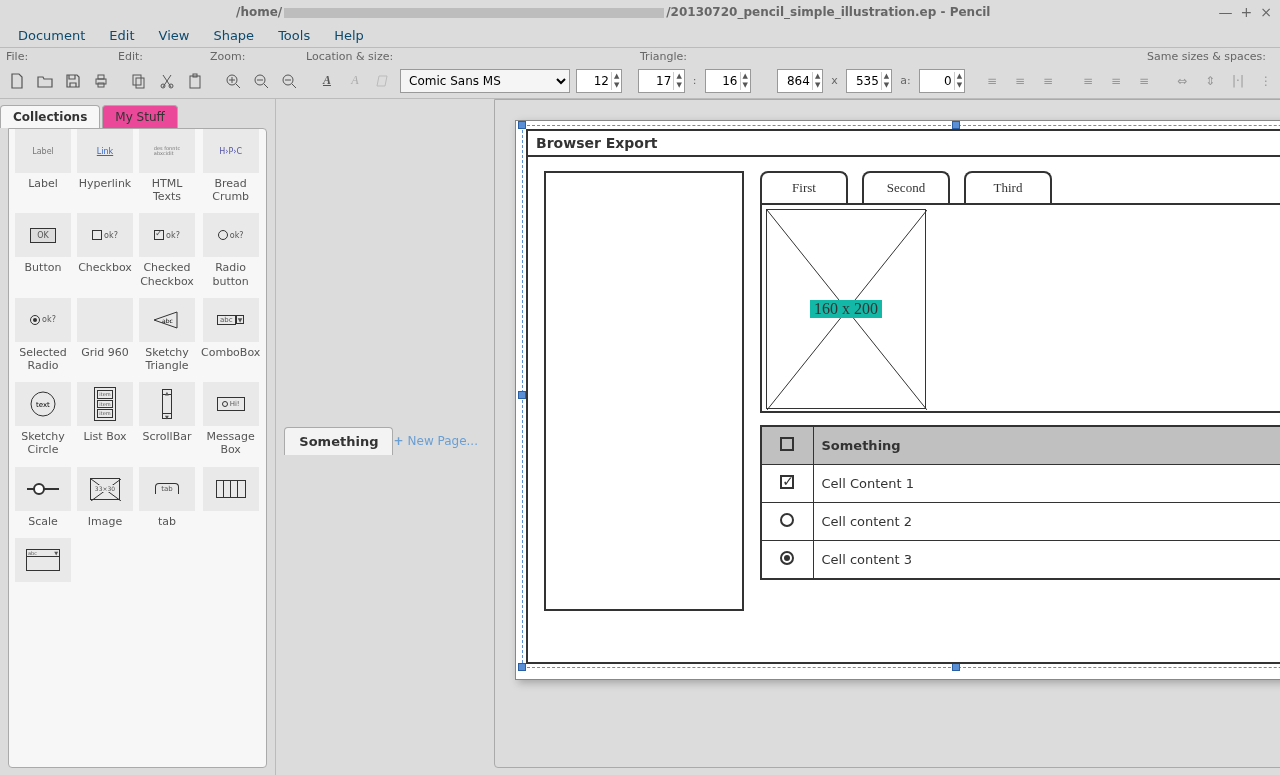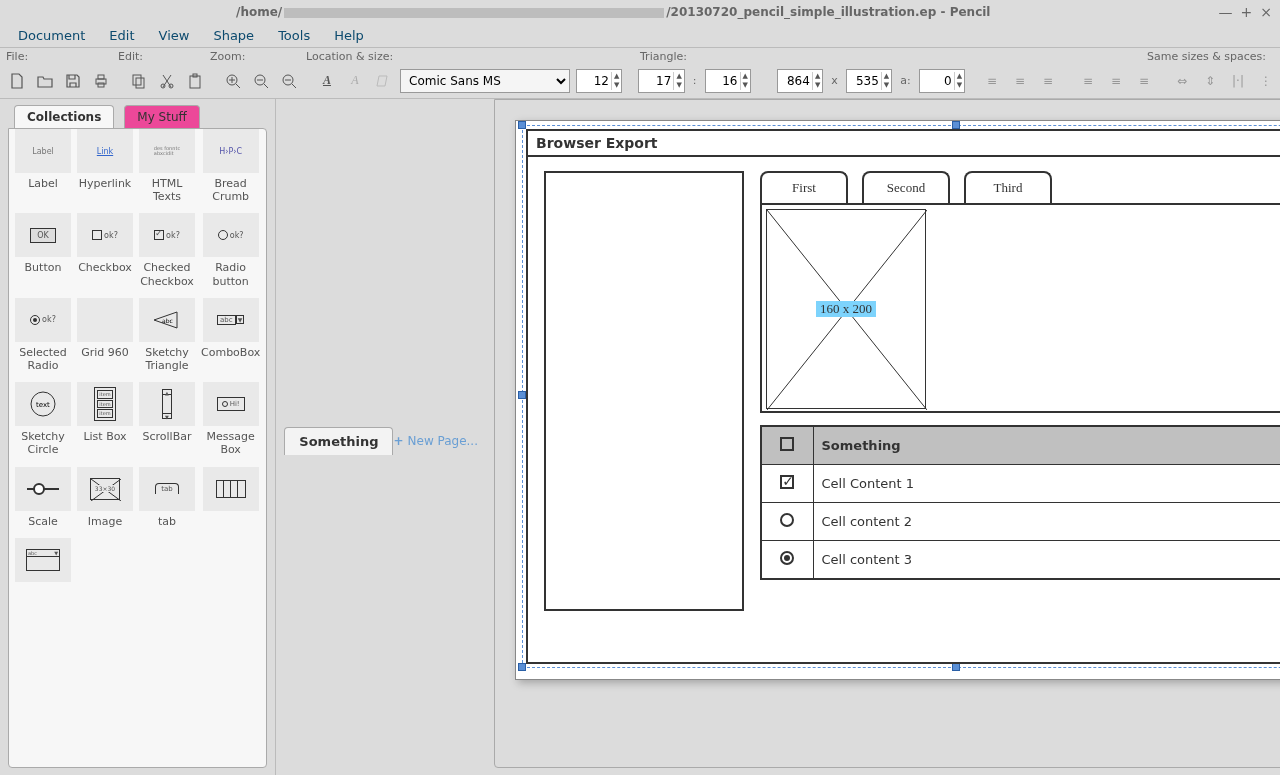--- a/index.html
+++ b/index.html
@@ -27,21 +27,21 @@
 .toolbar .spin input { width: 34px; border: none; text-align: right; font-size: 12px; padding: 0 2px; outline: none; }
 .toolbar .spin .arrows { display: flex; flex-direction: column; border-left: 1px solid #ccc; }
 .toolbar .spin .arrows span { font-size: 7px; line-height: 9px; padding: 0 2px; color: #555; cursor: pointer; }
 .toolbar .lbl-small { font-size: 11px; color: #666; padding: 0 2px; }
 
 
 .main { display: flex; height: calc(775px - 24px - 24px - 14px - 36px); }
 
 
 .sidebar { width: 316px; background: #dcdcdc; border-right: 1px solid #bbb; display: flex; flex-direction: column; padding-top: 6px; }
-.side-tabs { display: flex; gap: 8px; margin-left: 14px; }
+.side-tabs { display: flex; gap: 0; margin-left: 0; }
 .side-tabs .tab { padding: 4px 12px; border: 1px solid #aaa; border-bottom: none; background: #ec4899; border-radius: 4px 4px 0 0; margin-right: 2px; font-size: 12px; cursor: pointer; }
 .side-tabs .tab.active { background: #f7f7f7; font-weight: bold; }
 .side-body { flex: 1; margin: 0 8px 8px 8px; background: #f7f7f7; border: 1px solid #aaa; border-radius: 0 4px 4px 4px; display: flex; flex-direction: column; overflow: hidden; }
 .filter { margin: 10px; border: 1px solid #aaa; background: #fff; height: 26px; display: flex; align-items: center; padding: 0 6px; border-radius: 3px; }
 .filter svg { margin-right: 4px; }
 .filter input { flex: 1; border: none; outline: none; font-size: 12px; color: #888; font-style: italic; }
 .shapes { flex: 1; overflow-y: auto; padding: 0 6px 6px 6px; }
 .shape-grid { display: grid; grid-template-columns: repeat(4, 1fr); gap: 10px 6px; }
 .shape-item { display: flex; flex-direction: column; align-items: center; }
 .shape-thumb { width: 56px; height: 44px; background: #e9e9e9; border: 0; display: flex; align-items: center; justify-content: center; font-size: 9px; color: #555; }
@@ -69,21 +69,21 @@
 .mock-title .winbtns { margin-left: auto; display: flex; gap: 2px; }
 .mock-title .winbtns span { width: 20px; height: 18px; border: 2px solid #333; display: inline-flex; align-items: center; justify-content: center; font-size: 11px; font-family: sans-serif; }
 .mock-body { position: relative; height: calc(100% - 26px); }
 .mock-left { position: absolute; left: 16px; top: 14px; width: 200px; height: 440px; border: 2px solid #333; }
 .mock-tabs { position: absolute; left: 232px; top: 14px; display: flex; gap: 14px; }
 .mock-tabs .t { width: 88px; height: 32px; border: 2px solid #333; border-bottom: none; border-radius: 8px 8px 0 0; display: flex; align-items: center; justify-content: center; font-family: "Comic Sans MS", cursive; font-size: 13px; }
 .mock-panel { position: absolute; left: 232px; top: 46px; width: 614px; height: 210px; border: 2px solid #333; }
 .mock-img { position: absolute; left: 238px; top: 52px; width: 160px; height: 200px; border: 1px solid #333; }
 .mock-img::before, .mock-img::after { content: ''; position: absolute; top: 0; left: 0; right: 0; bottom: 0; }
 .mock-img svg { position: absolute; top: 0; left: 0; }
-.mock-img .dim { position: absolute; top: 50%; left: 50%; transform: translate(-50%, -50%); background: #7dd3fc; padding: 0 4px; font-family: "Comic Sans MS", cursive; font-size: 13px; }
+.mock-img .dim { position: absolute; top: 50%; left: 50%; transform: translate(-50%, -50%); background: #14b8a6; padding: 0 4px; font-family: "Comic Sans MS", cursive; font-size: 16px; }
 .mock-table { position: absolute; left: 232px; top: 268px; width: 614px; border: 2px solid #333; border-collapse: collapse; font-family: "Comic Sans MS", cursive; font-size: 13px; }
 .mock-table th, .mock-table td { border: 1px solid #333; padding: 10px 8px; text-align: left; }
 .mock-table th { background: #c0c0c0; font-weight: bold; }
 .mock-table .chk { width: 52px; text-align: center; }
 .mock-ok { position: absolute; right: 14px; bottom: 10px; width: 88px; height: 26px; border: 2px solid #333; background: #e5e5e5; display: flex; align-items: center; justify-content: center; font-family: "Comic Sans MS", cursive; font-size: 13px; }
 
 .ck { display: inline-block; width: 14px; height: 14px; border: 2px solid #333; position: relative; }
 .ck.checked::after { content: '✓'; position: absolute; top: -4px; left: 0; font-size: 14px; }
 .rd { display: inline-block; width: 14px; height: 14px; border: 2px solid #333; border-radius: 50%; position: relative; }
 .rd.sel::after { content: ''; position: absolute; top: 2px; left: 2px; width: 6px; height: 6px; background: #333; border-radius: 50%; }

